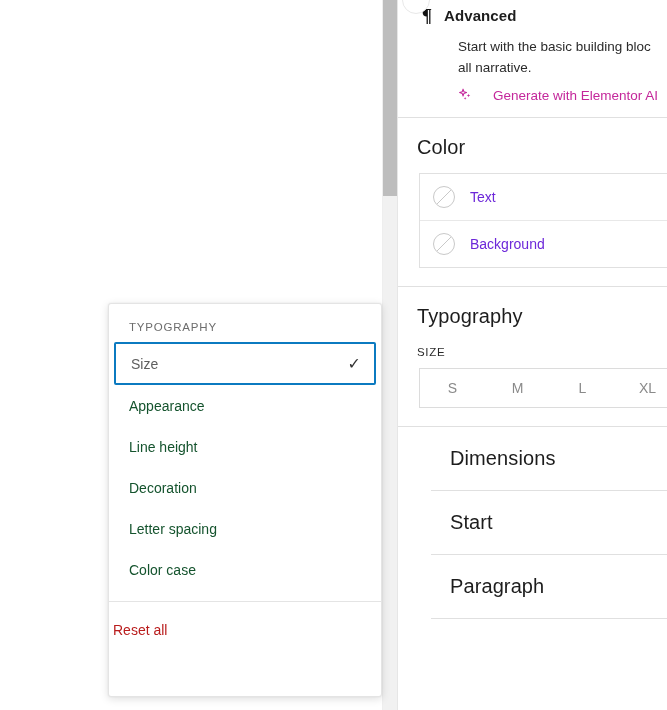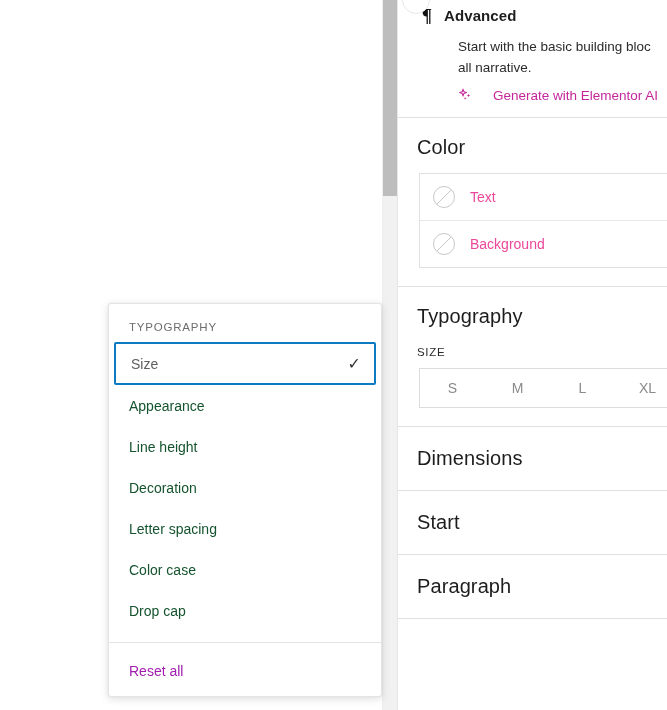--- a/index.html
+++ b/index.html
@@ -117,20 +117,21 @@
   .section-title {
     font-size: 20px;
     color: #1d1d1d;
     font-weight: 400;
     letter-spacing: .1px;
   }
   .collapsible {
     padding: 20px 0 20px 19px;
     border-bottom: 1px solid #e0e0e0;
     cursor: pointer;
+    margin-left: 33px;
   }
 
   
   .color-box {
     margin: 14px 0 0 2px;
     border: 1px solid #e0e0e0;
     border-right: none;
     width: 260px;
     box-sizing: border-box;
   }
@@ -142,21 +143,21 @@
     padding-left: 12px;
     cursor: pointer;
   }
   .color-row + .color-row { border-top: 1px solid #e8e8e8; }
   .swatch-none {
     width: 24px; height: 24px;
     flex: 0 0 24px;
   }
   .color-label {
     font-size: 14px;
-    color: #ec4899;
+    color: #6d28d9;
   }
 
   
   .size-label {
     margin: 18px 0 0 0;
     font-size: 11.5px;
     letter-spacing: .7px;
     color: #2b2b2b;
     font-weight: 400;
   }
@@ -224,23 +225,23 @@
     line-height: 1;
   }
   .menu-divider {
     border-top: 1px solid #e4e4e4;
     margin-top: 11px;
   }
   .menu-reset {
     height: 55px;
     display: flex;
     align-items: center;
-    padding-left: 20px;
+    padding-left: 4px;
     font-size: 14px;
-    color: #a21caf;
+    color: #b91c1c;
     cursor: default;
   }
 </style>
 </head>
 <body>
 
 <div id="root">
 
   <div class="canvas-area"></div>
 
@@ -339,23 +340,20 @@
       </div>
 
       <div class="menu-item">
         <span>Letter spacing</span>
       </div>
 
       <div class="menu-item">
         <span>Color case</span>
       </div>
 
-      <div class="menu-item">
-        <span>Drop cap</span>
-      </div>
 
     </div>
 
     <div class="menu-divider"></div>
 
     <div class="menu-reset">
       <span>Reset all</span>
     </div>
   </div>
 

